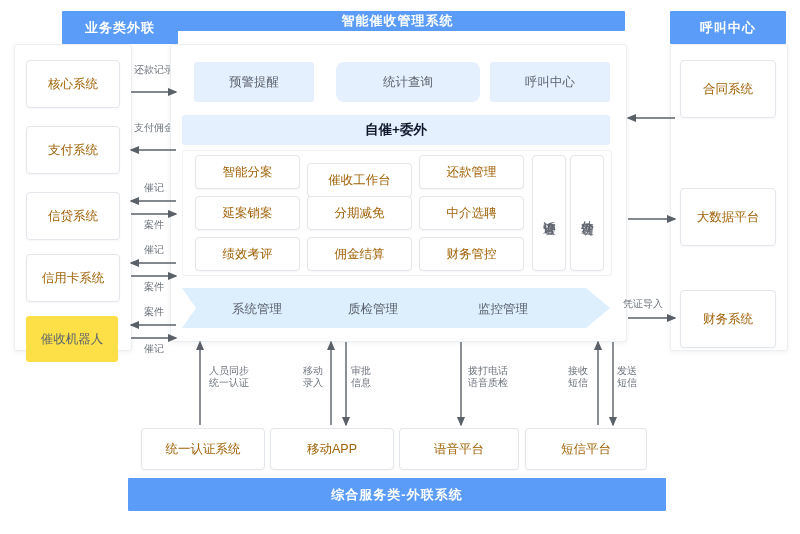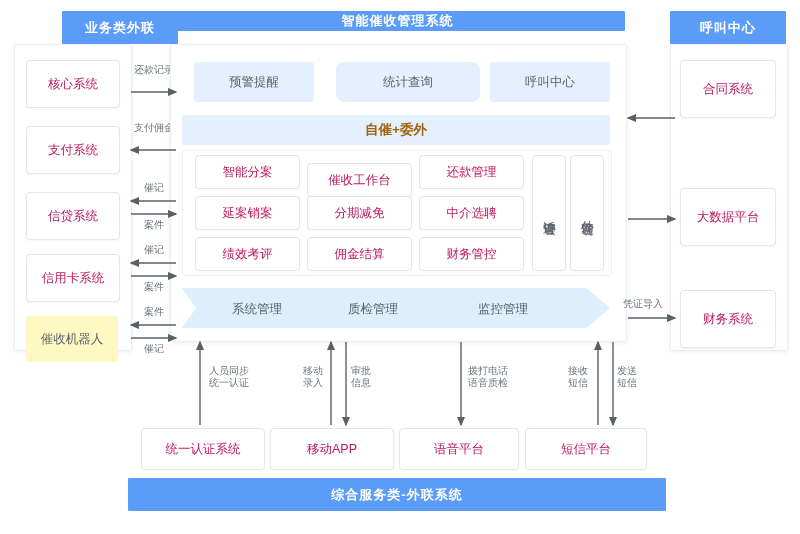--- a/index.html
+++ b/index.html
@@ -30,32 +30,32 @@
     border-radius:3px;
     box-shadow:0 1px 4px rgba(120,130,150,.13);
   }
   .wbox{
     position:absolute;
     background:#ffffff;
     border:1px solid #e3e6ea;
     border-radius:4px;
     display:flex;align-items:center;justify-content:center;
     font-size:12.5px;
-    color:#be185d;
+    color:#a16207;
     box-shadow:0 1px 2px rgba(130,140,160,.07);
   }
   .lbox{
     position:absolute;
     background:#e4f0fd;
     border-radius:3px;
     display:flex;align-items:center;justify-content:center;
     font-size:12.5px;
     color:#5c636d;
   }
-  .lbox.filled{background:#fef9c3;}
+  .lbox.filled{background:#fde047;}
   .vbox{
     position:absolute;
     background:#ffffff;
     border:1px solid #e3e6ea;
     border-radius:4px;
     display:flex;align-items:center;justify-content:center;
     font-size:12.5px;
     color:#5c636d;
     writing-mode:vertical-rl;
     text-orientation:upright;
@@ -105,21 +105,21 @@
   <div class="alabel" style="left:131px;top:343px;width:46px;">催记</div>
 
   <div class="panel" style="left:170px;top:44px;width:455px;height:296px;"></div>
 
   <div class="hdr" style="left:170px;top:11px;width:455px;height:20px;">智能催收管理系统</div>
 
   <div class="lbox" style="left:194px;top:62px;width:120px;height:40px;">预警提醒</div>
   <div class="lbox" style="left:336px;top:62px;width:144px;height:40px;border-radius:8px;">统计查询</div>
   <div class="lbox" style="left:490px;top:62px;width:120px;height:40px;">呼叫中心</div>
 
-  <div class="lbox" style="left:182px;top:115px;width:428px;height:30px;font-size:13.5px;font-weight:bold;color:#a16207;">
+  <div class="lbox" style="left:182px;top:115px;width:428px;height:30px;font-size:13.5px;font-weight:bold;color:#0f172a;">
     <span>自催+委外</span>
   </div>
 
   <div class="panel" style="left:182px;top:150px;width:428px;height:124px;box-shadow:none;border-color:#eff1f4;"></div>
 
   <div class="wbox" style="left:195px;top:155px;width:103px;height:32px;">智能分案</div>
   <div class="wbox" style="left:307px;top:155px;width:103px;height:32px;margin-top:8px;">催收工作台</div>
   <div class="wbox" style="left:419px;top:155px;width:103px;height:32px;">还款管理</div>
 
   <div class="wbox" style="left:195px;top:196px;width:103px;height:32px;">延案销案</div>

